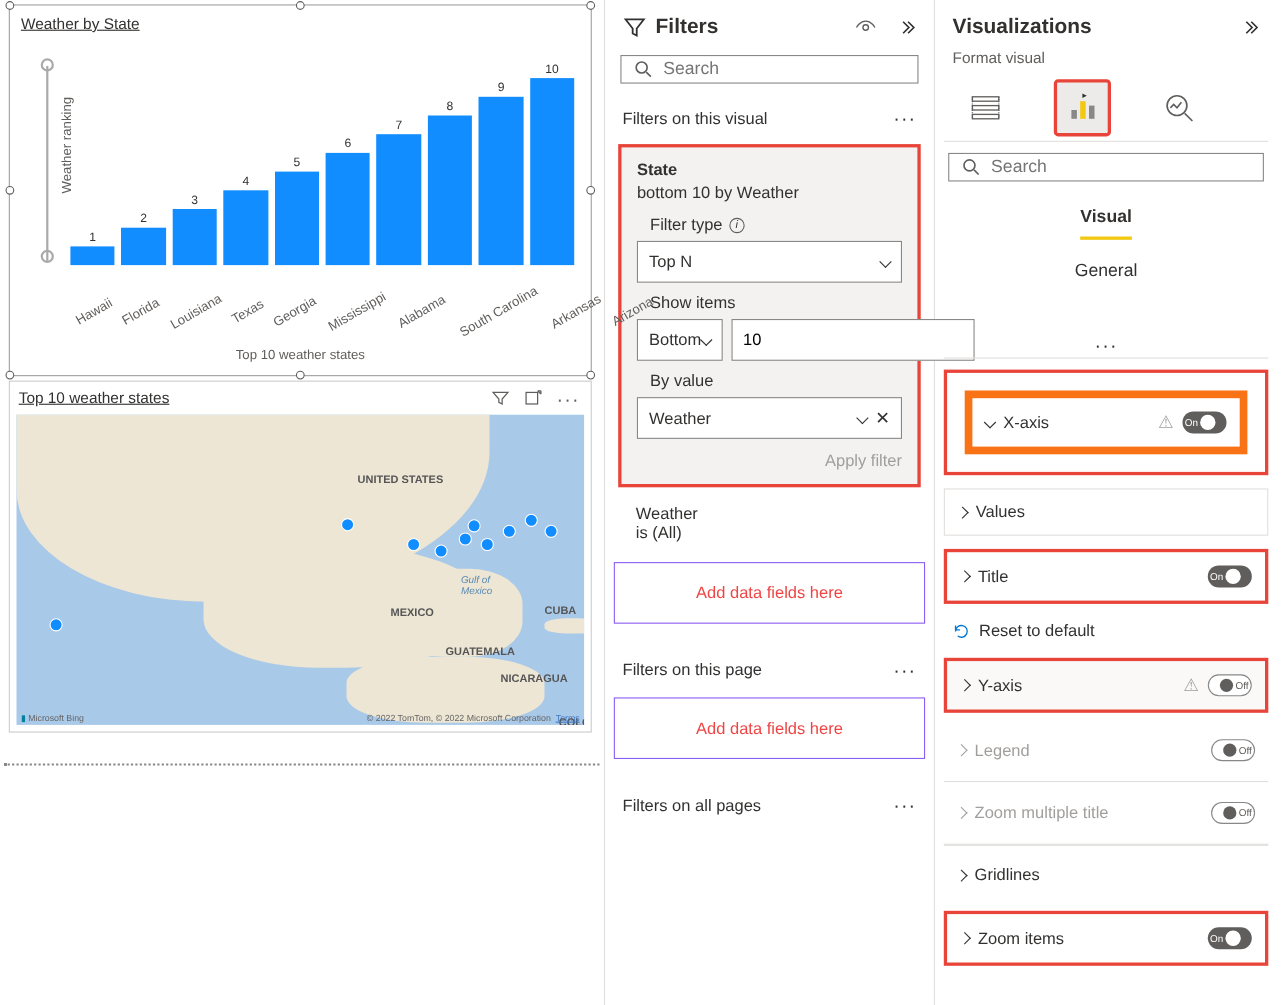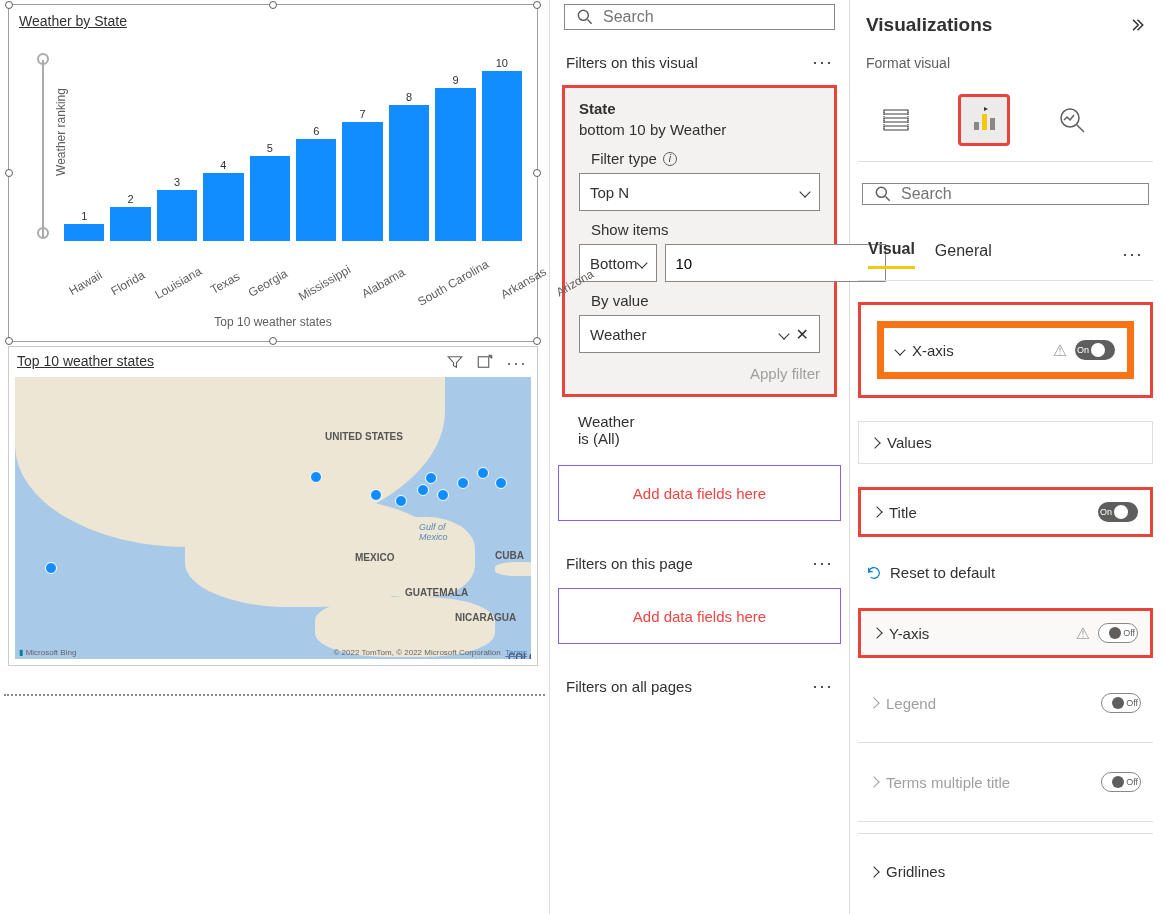--- a/index.html
+++ b/index.html
@@ -50,27 +50,27 @@
   .fc-label { font-size: 15px; margin: 10px 12px 6px; display: flex; align-items: center; gap: 6px; }
   .fc-select { width: 100%; height: 38px; border: 1px solid #8a8886; background: #fff; display: flex; align-items: center; justify-content: space-between; padding: 0 10px; font-size: 15px; }
   .fc-row { display: flex; gap: 8px; }
   .fc-row .fc-select { flex: 1; }
   .fc-input { flex: 1; height: 38px; border: 1px solid #8a8886; padding: 0 10px; font-size: 15px; }
   .fc-by-value { width: 100%; height: 38px; border: 1px solid #8a8886; background: #fff; display: flex; align-items: center; padding: 0 10px; gap: 8px; font-size: 15px; }
   .fc-apply { text-align: right; color: #a19f9d; font-size: 15px; margin-top: 12px; }
   .drop-well { margin: 6px 8px 14px; border: 1px solid #8b5cf6; height: 56px; display: flex; align-items: center; justify-content: center; font-size: 15px; color: #ef4444; }
   
   
-  .viz-pane { flex: 1; display: flex; flex-direction: column; padding-right: 6px; gap: 11px; }
+  .viz-pane { flex: 1; display: flex; flex-direction: column; padding-right: 6px; }
   .viz-header { display: flex; align-items: center; padding: 14px 16px 2px; font-size: 19px; font-weight: 600; }
   .viz-subhead { padding: 6px 16px; font-size: 14px; color: #605e5c; }
   .viz-tabs-icons { display: flex; gap: 36px; padding: 6px 20px 0; align-items: center; }
   .viz-tab-icon { width: 52px; height: 52px; display: flex; align-items: center; justify-content: center; border-radius: 4px; }
   .viz-tab-icon.active { background: #edebe9; border: 3px solid #e8443a; }
-  .viz-tabs-text { display: flex; gap: 20px; padding: 14px 18px 0; font-size: 16px; align-items: center; }
+  .viz-tabs-text { display: flex; gap: 20px; padding: 14px 18px 0; font-size: 16px; align-items: center; flex-direction: column; }
   .viz-tab-text { padding-bottom: 8px; }
   .viz-tab-text.active { border-bottom: 3px solid #f2c811; font-weight: 600; }
   .viz-section { margin: 6px 8px; padding: 12px 12px; background: #fff; border: 1px solid #e1dfdd; display: flex; align-items: center; gap: 8px; font-size: 15px; }
   .viz-section.hl { border: 3px solid #e8443a; }
   .viz-section.disabled { color: #a19f9d; }
   .viz-section.simple { border: none; background: transparent; }
   .toggle { width: 40px; height: 20px; border-radius: 10px; background: #605e5c; display: flex; align-items: center; padding: 2px; color: #fff; font-size: 9px; justify-content: flex-start; gap: 2px; }
   .toggle.off { background: #fff; border: 1px solid #888; color: #605e5c; justify-content: flex-end; }
   .toggle .knob { width: 14px; height: 14px; background: #fff; border-radius: 50%; }
   .toggle.off .knob { background: #605e5c; width: 12px; height: 12px; }
@@ -227,20 +227,40 @@
       <div class="map-point" style="left:480px;top:100px"></div>
       <div class="map-attrib" style="left:4px"><span style="color:#00809d">▮</span> <span>Microsoft Bing</span></div>
       <div class="map-attrib" style="right:4px"><span>© 2022 TomTom, © 2022 Microsoft Corporation</span> &nbsp;<u style="color:#4178be">Terms</u></div>
     </div>
   </div>
 
   <div class="canvas-divider"></div>
 </div>
 
 <div class="filters-pane">
+  <div class="pane-header">
+    <span class="icon">
+        <svg width="22" height="22" viewBox="0 0 24 24" fill="none" stroke="#323130" stroke-width="1.8">
+          <path d="M3 4h18l-7 9v7l-4-2v-5z"></path>
+        </svg>
+      </span>
+    <span>Filters</span>
+    <span class="spacer"></span>
+    <span class="icon">
+        <svg width="20" height="20" viewBox="0 0 24 24" fill="none" stroke="#605e5c" stroke-width="1.5">
+          <path d="M2 12s3.5-7 10-7 10 7 10 7"></path>
+          <circle cx="12" cy="12" r="3"></circle>
+        </svg>
+      </span>
+    <span class="icon" style="margin-left:10px">
+        <svg width="18" height="18" viewBox="0 0 24 24" fill="none" stroke="#323130" stroke-width="2">
+          <path d="M8 5l7 7-7 7M14 5l7 7-7 7"></path>
+        </svg>
+      </span>
+  </div>
 
   <div class="search-box">
     <span class="icon">
         <svg width="20" height="20" viewBox="0 0 24 24" fill="none" stroke="#605e5c" stroke-width="1.8">
           <circle cx="10" cy="10" r="6"></circle>
           <path d="M20 20l-5-5"></path>
         </svg>
       </span>
     <input placeholder="Search" style="">
   </div>
@@ -410,21 +430,21 @@
     <span class="spacer"></span>
     <div class="toggle off">
         <div class="knob"></div>
         <span>Off</span>
       </div>
   </div>
   <hr class="sep">
 
   <div class="viz-section disabled simple">
     <span class="chevron right"></span>
-    <span>Terms multiple title</span>
+    <span>Zoom multiple title</span>
     <span class="spacer"></span>
     <div class="toggle off">
         <div class="knob"></div>
         <span>Off</span>
       </div>
   </div>
   <hr class="sep">
 
   <hr class="sep">
 

